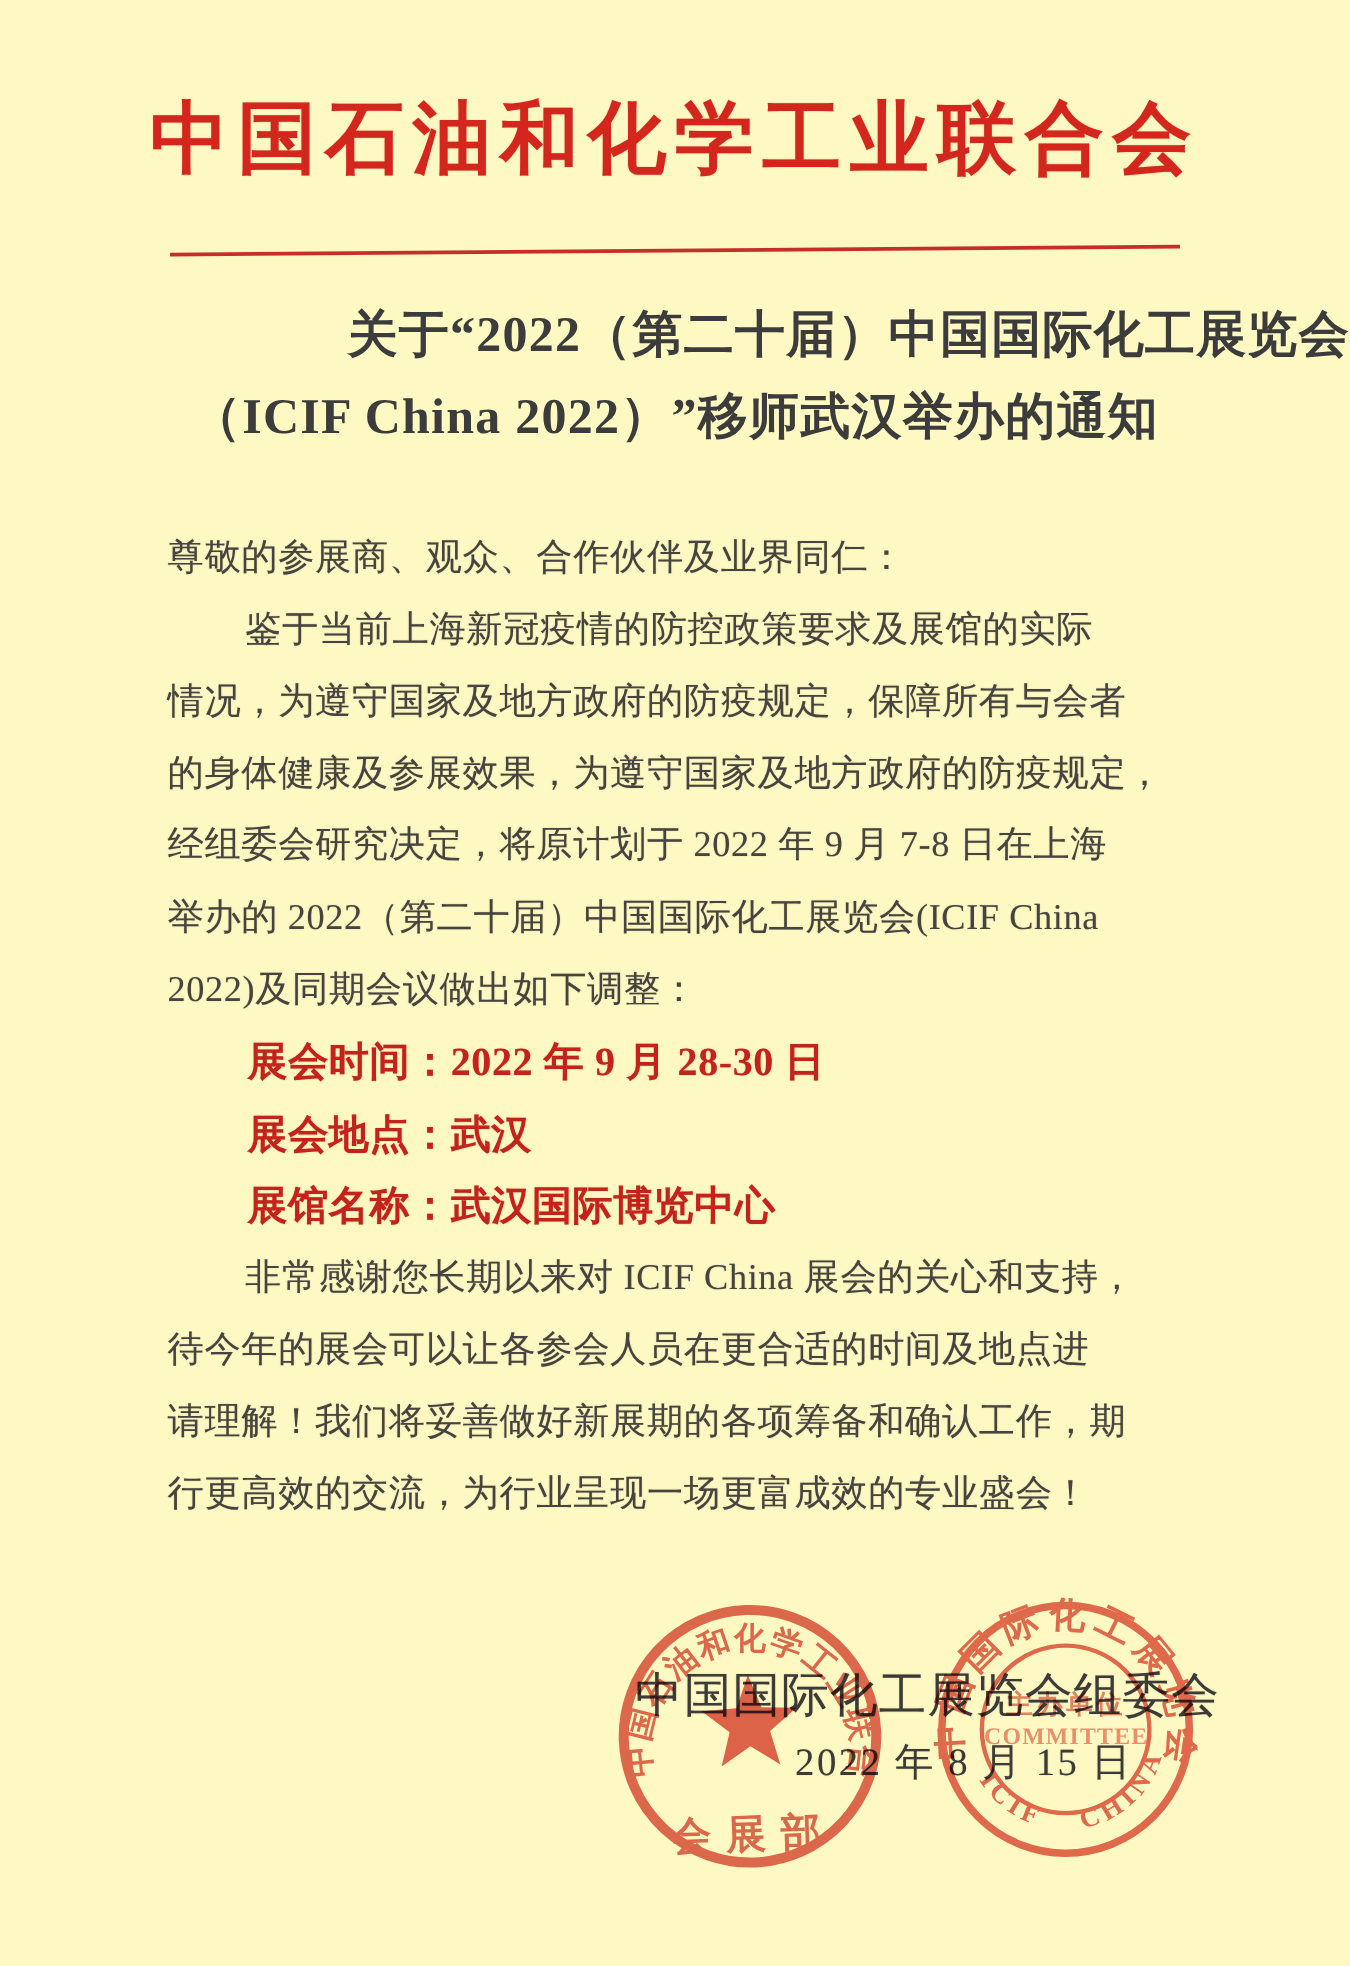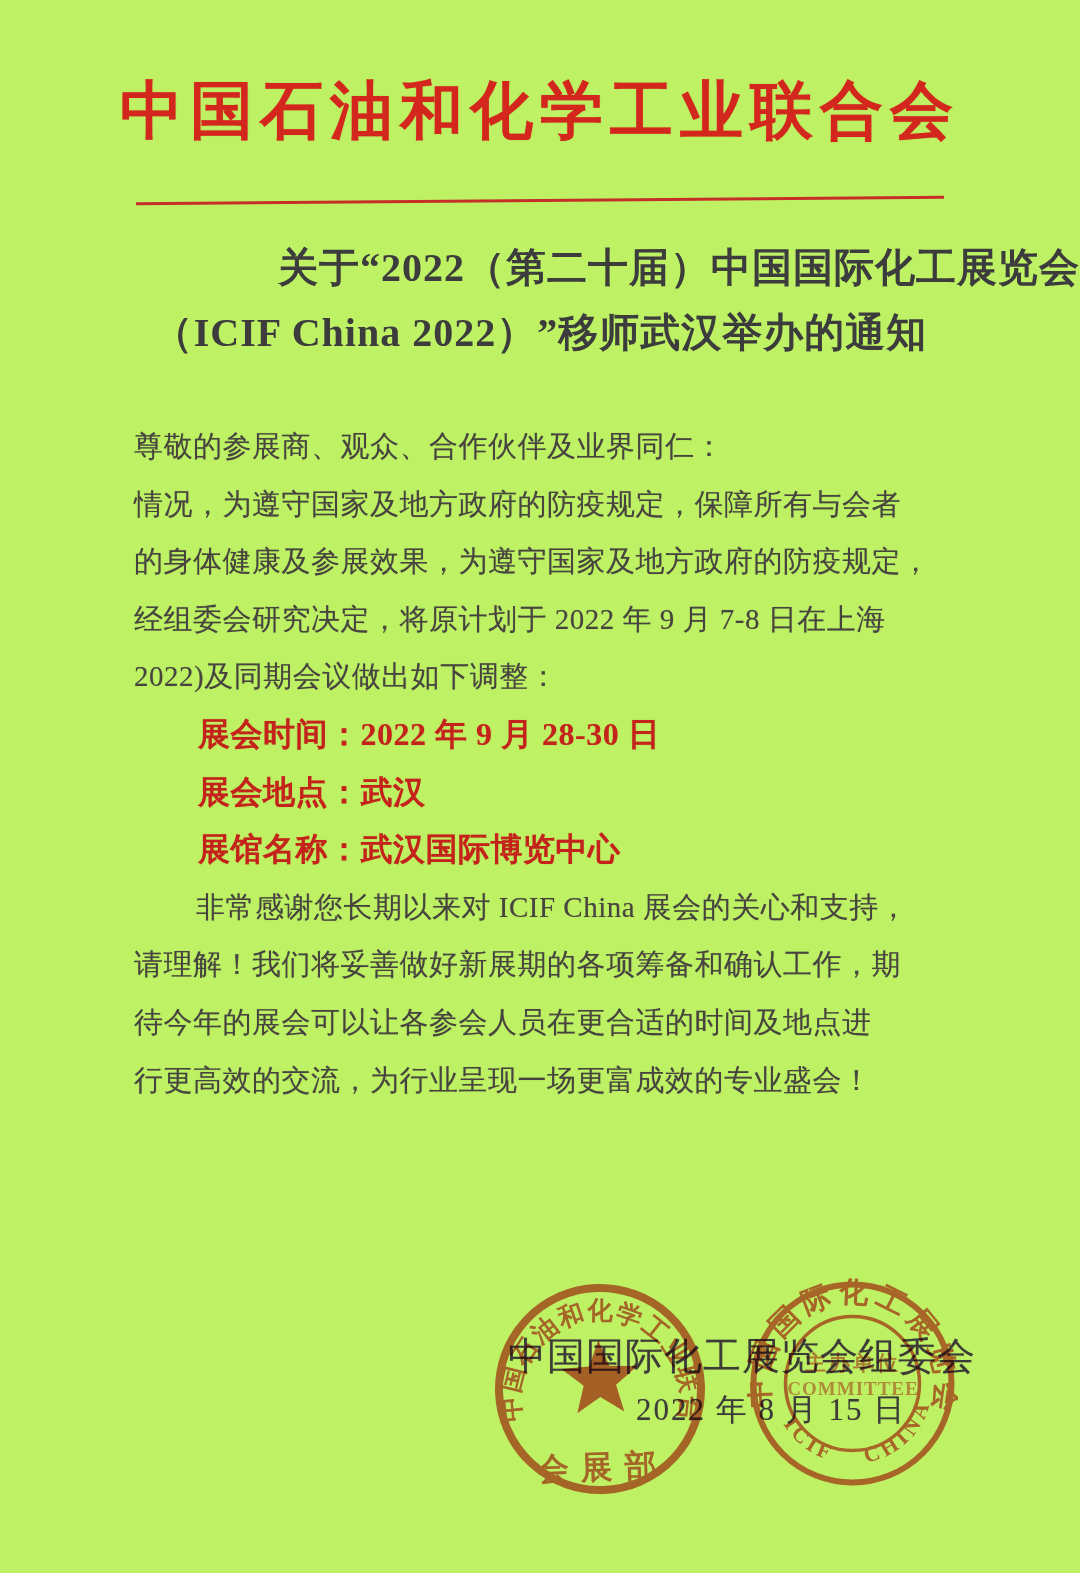--- a/index.html
+++ b/index.html
@@ -2,21 +2,21 @@
 <html><head>
 <meta charset="utf-8">
 <style>
   * { margin: 0; padding: 0; box-sizing: border-box; }
   html, body { background: #e8e6e3; }
   .page {
     position: relative;
     width: 1080px;
     height: 1573px;
     margin: 0 auto;
-    background: #bef264;
+    background: #fef9c3;
     overflow: hidden;
     font-family: "Liberation Serif", "DejaVu Serif", serif;
   }
   .letterhead {
     position: absolute;
     top: 68px; left: 0; width: 100%;
     text-align: center;
     font-size: 63px;
     font-weight: bold;
     letter-spacing: 7px;
@@ -102,32 +102,34 @@
   <div class="letterhead">中国石油和化学工业联合会</div>
 
   <div class="divider"></div>
 
   <div class="doc-title l1">关于“2022（第二十届）中国国际化工展览会</div>
   <div class="doc-title l2">（ICIF China 2022）”移师武汉举办的通知</div>
 
   <div class="body-block">
     <div class="bline">尊敬的参展商、观众、合作伙伴及业界同仁：</div>
 
+    <div class="bline indent">鉴于当前上海新冠疫情的防控政策要求及展馆的实际</div>
     <div class="bline">情况，为遵守国家及地方政府的防疫规定，保障所有与会者</div>
     <div class="bline">的身体健康及参展效果，为遵守国家及地方政府的防疫规定，</div>
     <div class="bline">经组委会研究决定，将原计划于 2022 年 9 月 7-8 日在上海</div>
+    <div class="bline">举办的 2022（第二十届）中国国际化工展览会(ICIF China</div>
     <div class="bline">2022)及同期会议做出如下调整：</div>
 
     <div class="bline red">展会时间：2022 年 9 月 28-30 日</div>
     <div class="bline red">展会地点：武汉</div>
     <div class="bline red">展馆名称：武汉国际博览中心</div>
 
     <div class="bline indent">非常感谢您长期以来对 ICIF China 展会的关心和支持，</div>
+    <div class="bline">待今年的展会可以让各参会人员在更合适的时间及地点进</div>
     <div class="bline">请理解！我们将妥善做好新展期的各项筹备和确认工作，期</div>
-    <div class="bline">待今年的展会可以让各参会人员在更合适的时间及地点进</div>
     <div class="bline">行更高效的交流，为行业呈现一场更富成效的专业盛会！</div>
   </div>
 
   <div class="sig-org">中国国际化工展览会组委会</div>
   <div class="sig-date">2022 年 8 月 15 日</div>
 
   <svg class="seal left" width="216" height="218" viewBox="0 0 216 218">
     <defs>
       <path id="sealLTop" d="M 30,142 A 81,81 0 1 1 186,142" fill="none"></path>
     </defs>

